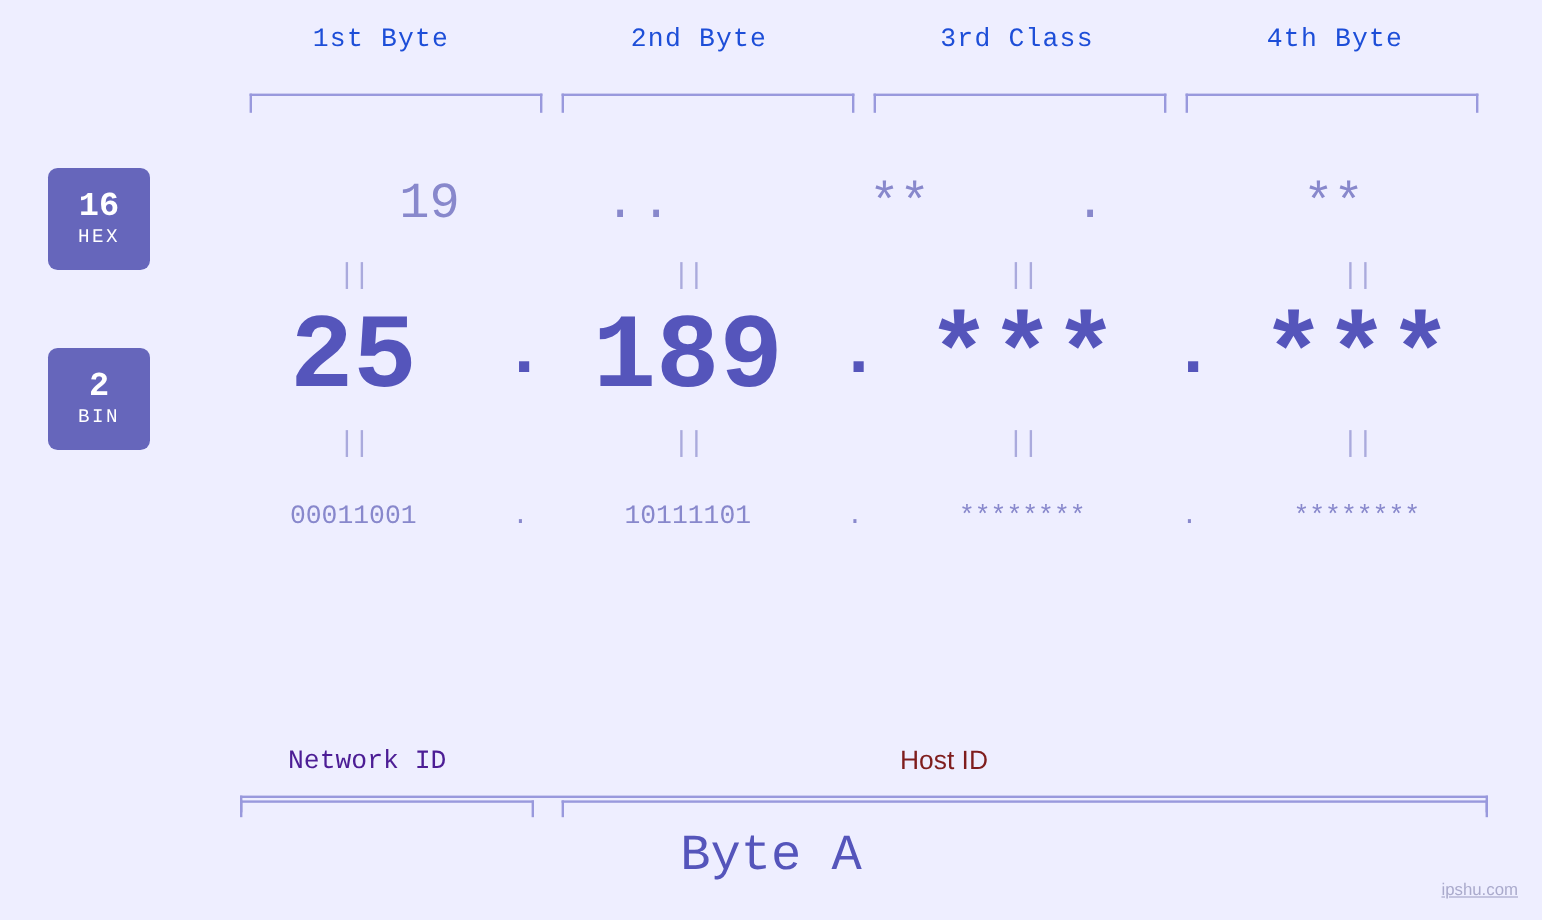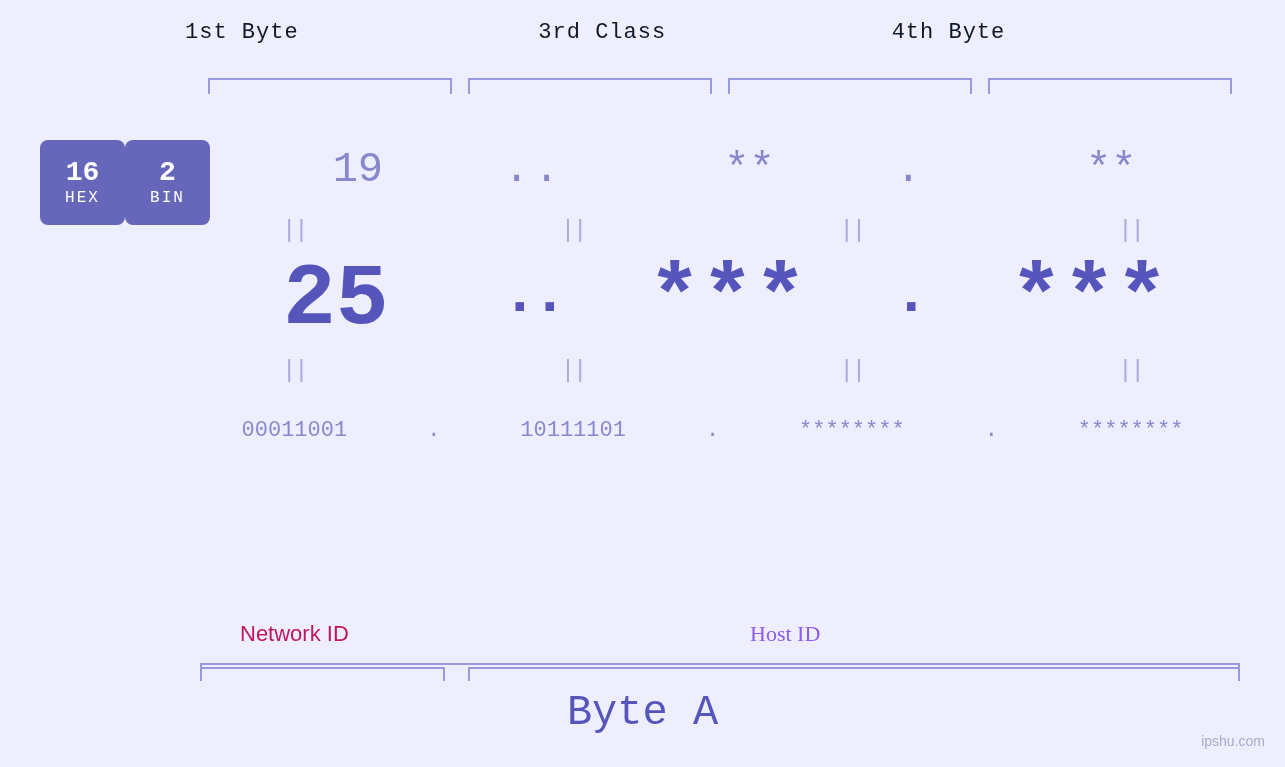--- a/index.html
+++ b/index.html
@@ -24,34 +24,34 @@
     .byte-headers {
       display: flex;
       position: absolute;
       top: 20px;
       left: 185px;
       right: 40px;
     }
 
     .byte-header {
       flex: 1;
-      text-align: left;
-      color: #0f172a;
+      text-align: center;
+      color: #1d4ed8;
       font-size: 22px;
       font-family: 'Courier New', Courier, monospace;
       letter-spacing: 1px;
     }
 
     
     .side-labels {
       position: absolute;
       left: 40px;
       top: 140px;
       display: flex;
-      flex-direction: row;
+      flex-direction: column;
       gap: 0;
       text-align: right;
     }
 
     .base-badge {
       width: 85px;
       height: 85px;
       background: #6666bb;
       border-radius: 8px;
       display: flex;
@@ -176,31 +176,31 @@
 
     .equals-dot-placeholder {
       width: 30px;
       flex-shrink: 0;
     }
 
     
     .network-id-label {
       position: absolute;
       bottom: 120px;
-      color: #be185d;
+      color: #4c1d95;
+      font-size: 22px;
+      font-family: Liberation Mono, monospace;
+    }
+
+    .host-id-label {
+      position: absolute;
+      bottom: 120px;
+      color: #7f1d1d;
       font-size: 22px;
       font-family: Liberation Sans, sans-serif;
-    }
-
-    .host-id-label {
-      position: absolute;
-      bottom: 120px;
-      color: #8b5cf6;
-      font-size: 22px;
-      font-family: Liberation Serif, serif;
     }
 
     
     .class-label {
       position: absolute;
       bottom: 30px;
       left: 50%;
       transform: translateX(-50%);
       color: #5555bb;
       font-size: 42px;
@@ -242,20 +242,21 @@
     }
 
     
     .watermark {
       position: absolute;
       bottom: 18px;
       right: 20px;
       color: #aaaacc;
       font-size: 14px;
       font-family: Arial, sans-serif;
+      text-decoration: underline;
     }
 
     
     .nb-container {
       position: absolute;
       bottom: 100px;
       left: 200px;
       right: 45px;
     }
 
@@ -298,20 +299,21 @@
       margin: 0 8px;
     }
   </style>
 </head>
 <body>
 
 <div class="container">
 
   <div class="byte-headers">
     <div class="byte-header">1st Byte</div>
+    <div class="byte-header">2nd Byte</div>
     <div class="byte-header">3rd Class</div>
     <div class="byte-header">4th Byte</div>
   </div>
 
   <div class="top-brackets-container">
     <div class="top-bracket-byte"></div>
     <div class="top-bracket-byte"></div>
     <div class="top-bracket-byte"></div>
     <div class="top-bracket-byte"></div>
   </div>
@@ -352,20 +354,23 @@
       <div class="equals-cell">||</div>
       <div class="equals-dot-placeholder"></div>
       <div class="equals-cell">||</div>
     </div>
 
     <div class="data-row dec-row">
       <div class="cell">
         <span class="dec-val">25</span>
       </div>
       <div class="dot dec-dot">.</div>
+      <div class="cell">
+        <span class="dec-val">189</span>
+      </div>
       <div class="dot dec-dot">.</div>
       <div class="cell">
         <span class="dec-val">***</span>
       </div>
       <div class="dot dec-dot">.</div>
       <div class="cell">
         <span class="dec-val">***</span>
       </div>
     </div>
 

